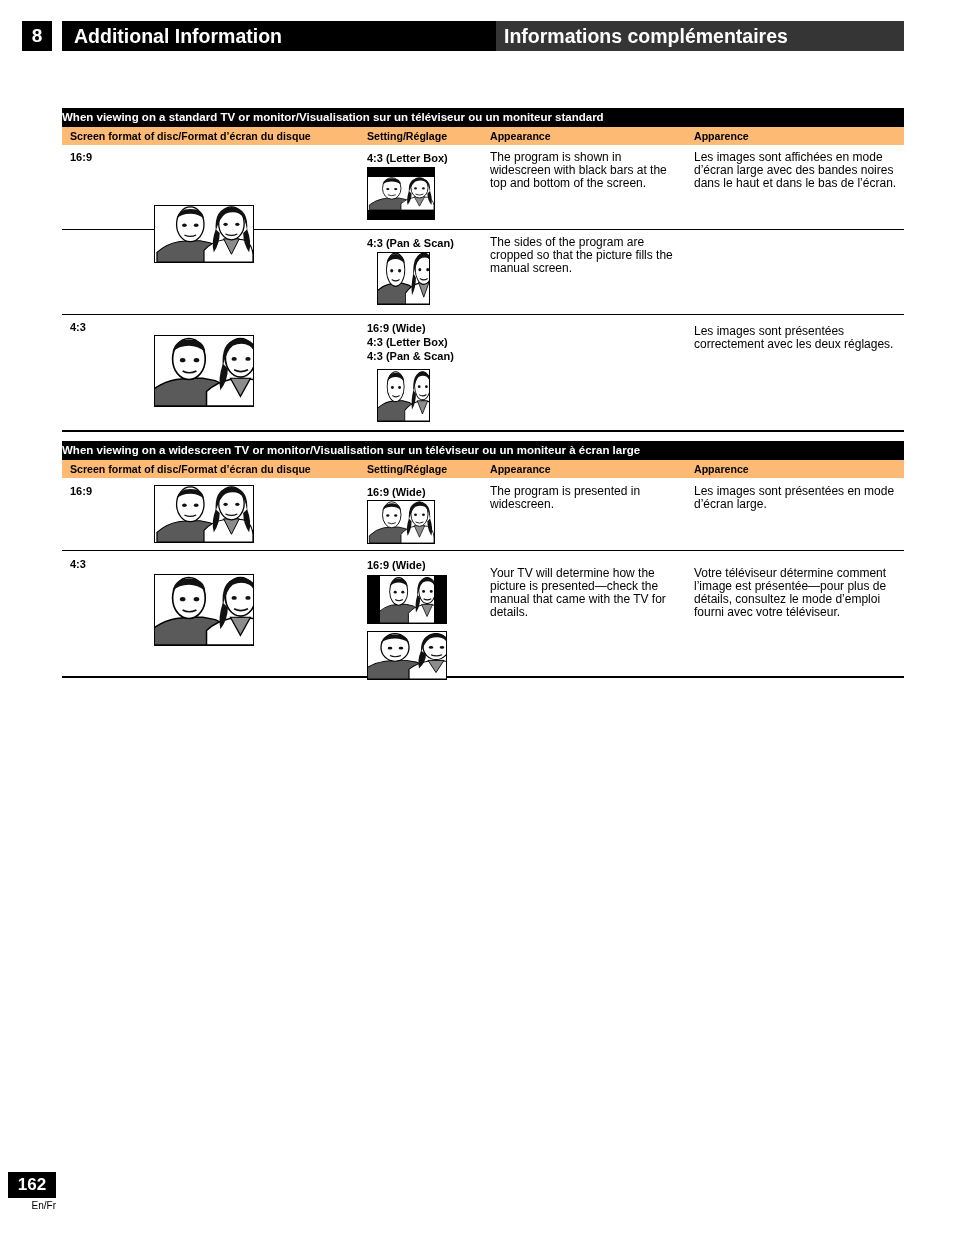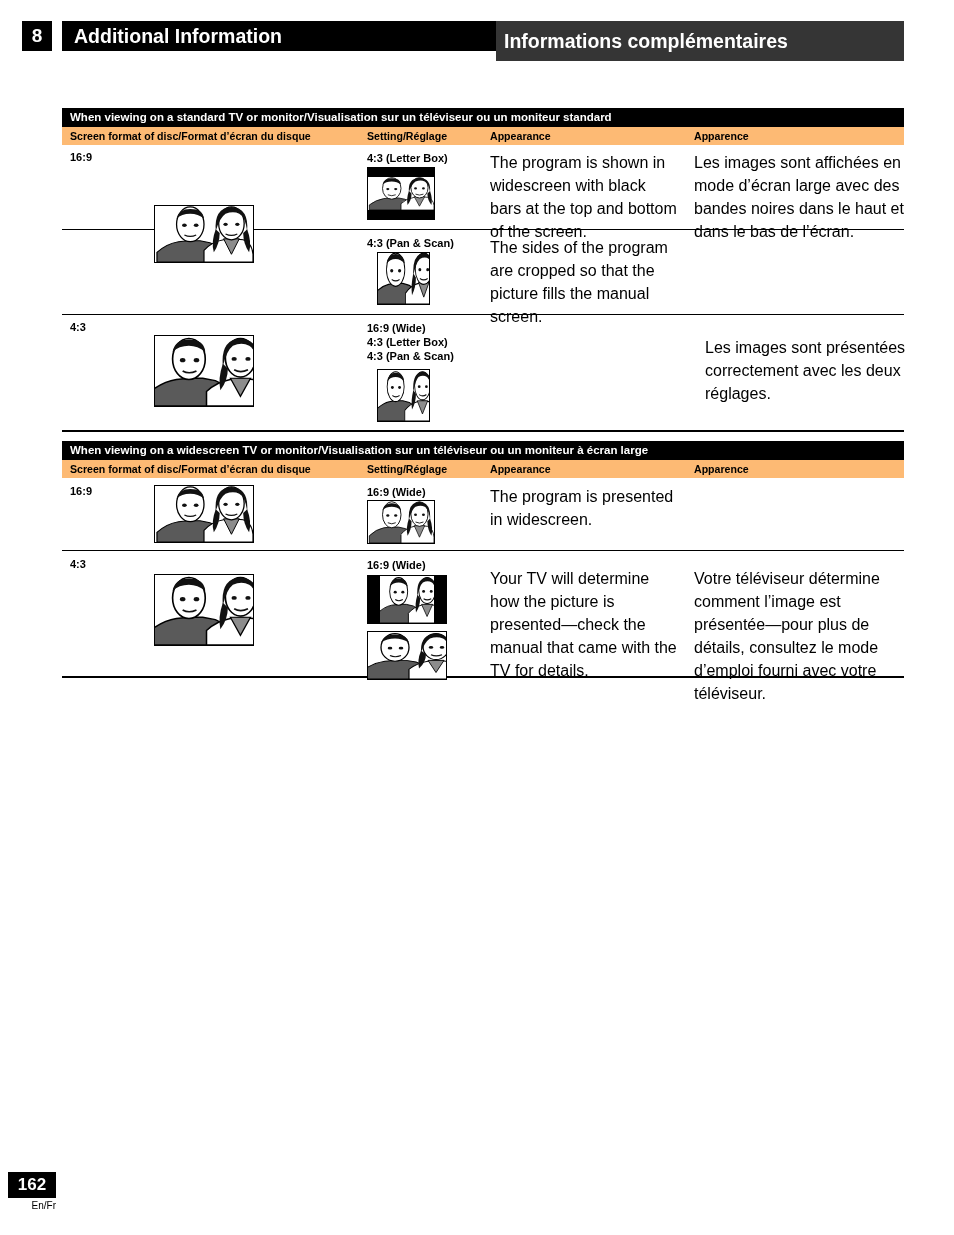--- a/index.html
+++ b/index.html
@@ -36,21 +36,21 @@
   }
   .title-bar-en {
     position: absolute;
     left: 62px; top: 0;
     width: 434px; height: 30px;
     background: #000;
   }
   .title-bar-fr {
     position: absolute;
     left: 496px; top: 0;
-    width: 408px; height: 40px;
+    width: 408px; height: 30px;
     background: #353535;
   }
   .title-text {
     position: absolute;
     top: 50%;
     transform: translateY(-50%);
     color: #ffffff;
     font-size: 19.5px;
     font-weight: bold;
     white-space: nowrap;
@@ -61,21 +61,21 @@
   
   .table-block { position: absolute; left: 62px; width: 842px; }
 
   .section-band {
     background: #000;
     color: #fff;
     font-size: 11.5px;
     font-weight: bold;
     height: 19px;
     line-height: 19px;
-    padding-left: 8px;
+    padding-left: 0;
     white-space: nowrap;
   }
   .col-head-row {
     background: #fdba74;
     height: 18px;
     position: relative;
   }
   .col-head {
     position: absolute;
     top: 0;
@@ -101,22 +101,22 @@
     font-weight: bold;
     white-space: nowrap;
   }
   .setting-label {
     font-size: 11px;
     font-weight: bold;
     white-space: nowrap;
     line-height: 14px;
   }
   .desc {
-    font-size: 16px;
-    line-height: 23px;
+    font-size: 12px;
+    line-height: 13px;
   }
 
   
   .c-format  { left: 8px; }
   .c-setting { left: 305px; }
   .c-appear  { left: 428px; width: 190px; }
   .c-appar   { left: 632px; width: 210px; }
 
   
   .pic {
@@ -344,21 +344,21 @@
               <path d="M82 23 Q86 35 84 45 Q78 37 78 27 Z" fill="#111"></path>
               <ellipse cx="63" cy="19" rx="2.1" ry="1.6" fill="#111"></ellipse>
               <ellipse cx="74" cy="19" rx="2.1" ry="1.6" fill="#111"></ellipse>
               <path d="M63 28 Q68 31 74 28" stroke="#111" stroke-width="1.3" fill="none"></path>
             </svg>
           </div>
         </div>
       </div>
     </div>
 
-    <span class="cell desc c-appar" style="top:21px;margin-left:11px;">Les images sont présentées correctement avec les deux réglages.</span>
+    <span class="cell desc c-appar" style="top:10px;">Les images sont présentées correctement avec les deux réglages.</span>
   </div>
 </div>
 
 <div class="table-block" style="top:441px;">
 
   <div class="section-band">When viewing on a widescreen TV or monitor/Visualisation sur un téléviseur ou un moniteur à écran large</div>
 
   <div class="col-head-row">
     <span class="col-head c-format">Screen format of disc/Format d’écran du disque</span>
     <span class="col-head c-setting">Setting/Réglage</span>
@@ -419,20 +419,21 @@
               <ellipse cx="72" cy="19" rx="2.2" ry="1.7" fill="#111"></ellipse>
               <ellipse cx="84" cy="19" rx="2.2" ry="1.7" fill="#111"></ellipse>
               <path d="M72 29 Q78 32 84 29" stroke="#111" stroke-width="1.3" fill="none"></path>
             </svg>
           </div>
         </div>
       </div>
     </div>
 
     <span class="cell desc c-appear" style="top:7px;">The program is presented in widescreen.</span>
+    <span class="cell desc c-appar" style="top:7px;">Les images sont présentées en mode d’écran large.</span>
   </div>
 
   <div class="trow last" style="height:127px;">
     <span class="cell fmt-label c-format" style="top:7px;">4:3</span>
 
     <div class="cell" style="left:92px; top:23px;">
       <div class="pic" style="width:100px;height:72px;">
         <div class="inner" style="top:0;bottom:0;">
           <div class="people">
             <svg viewBox="0 0 78 58" preserveAspectRatio="none">

